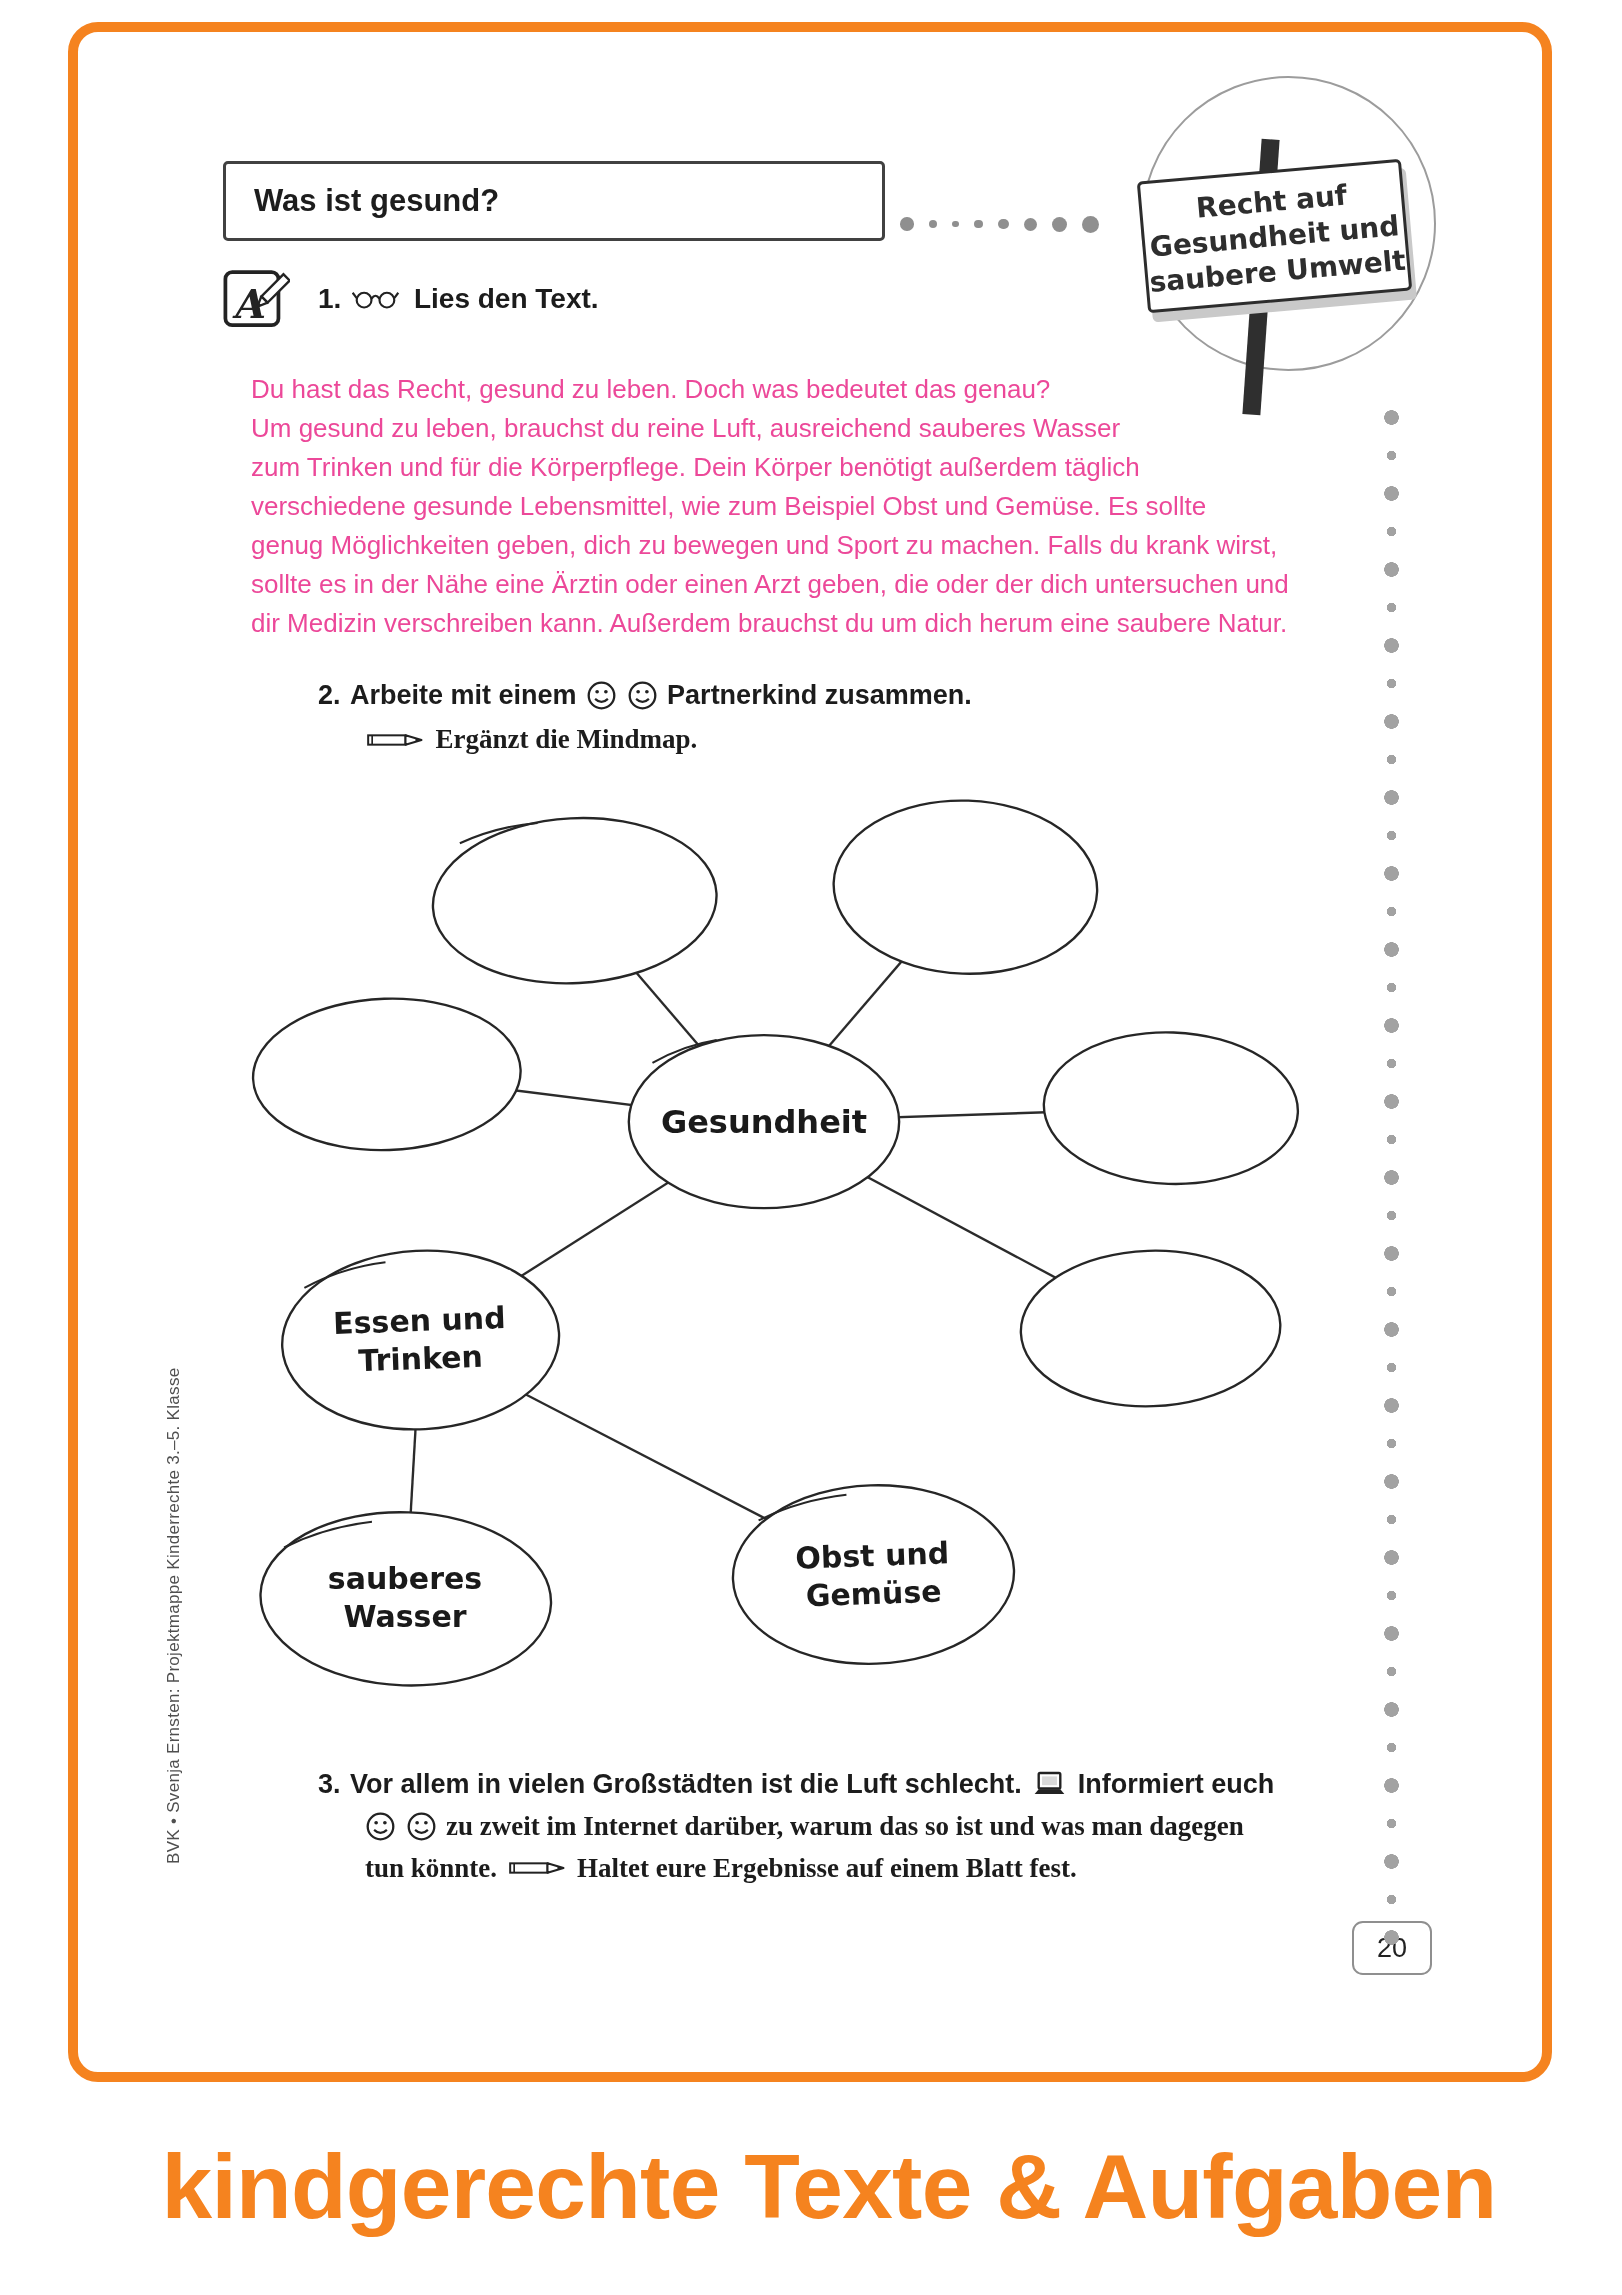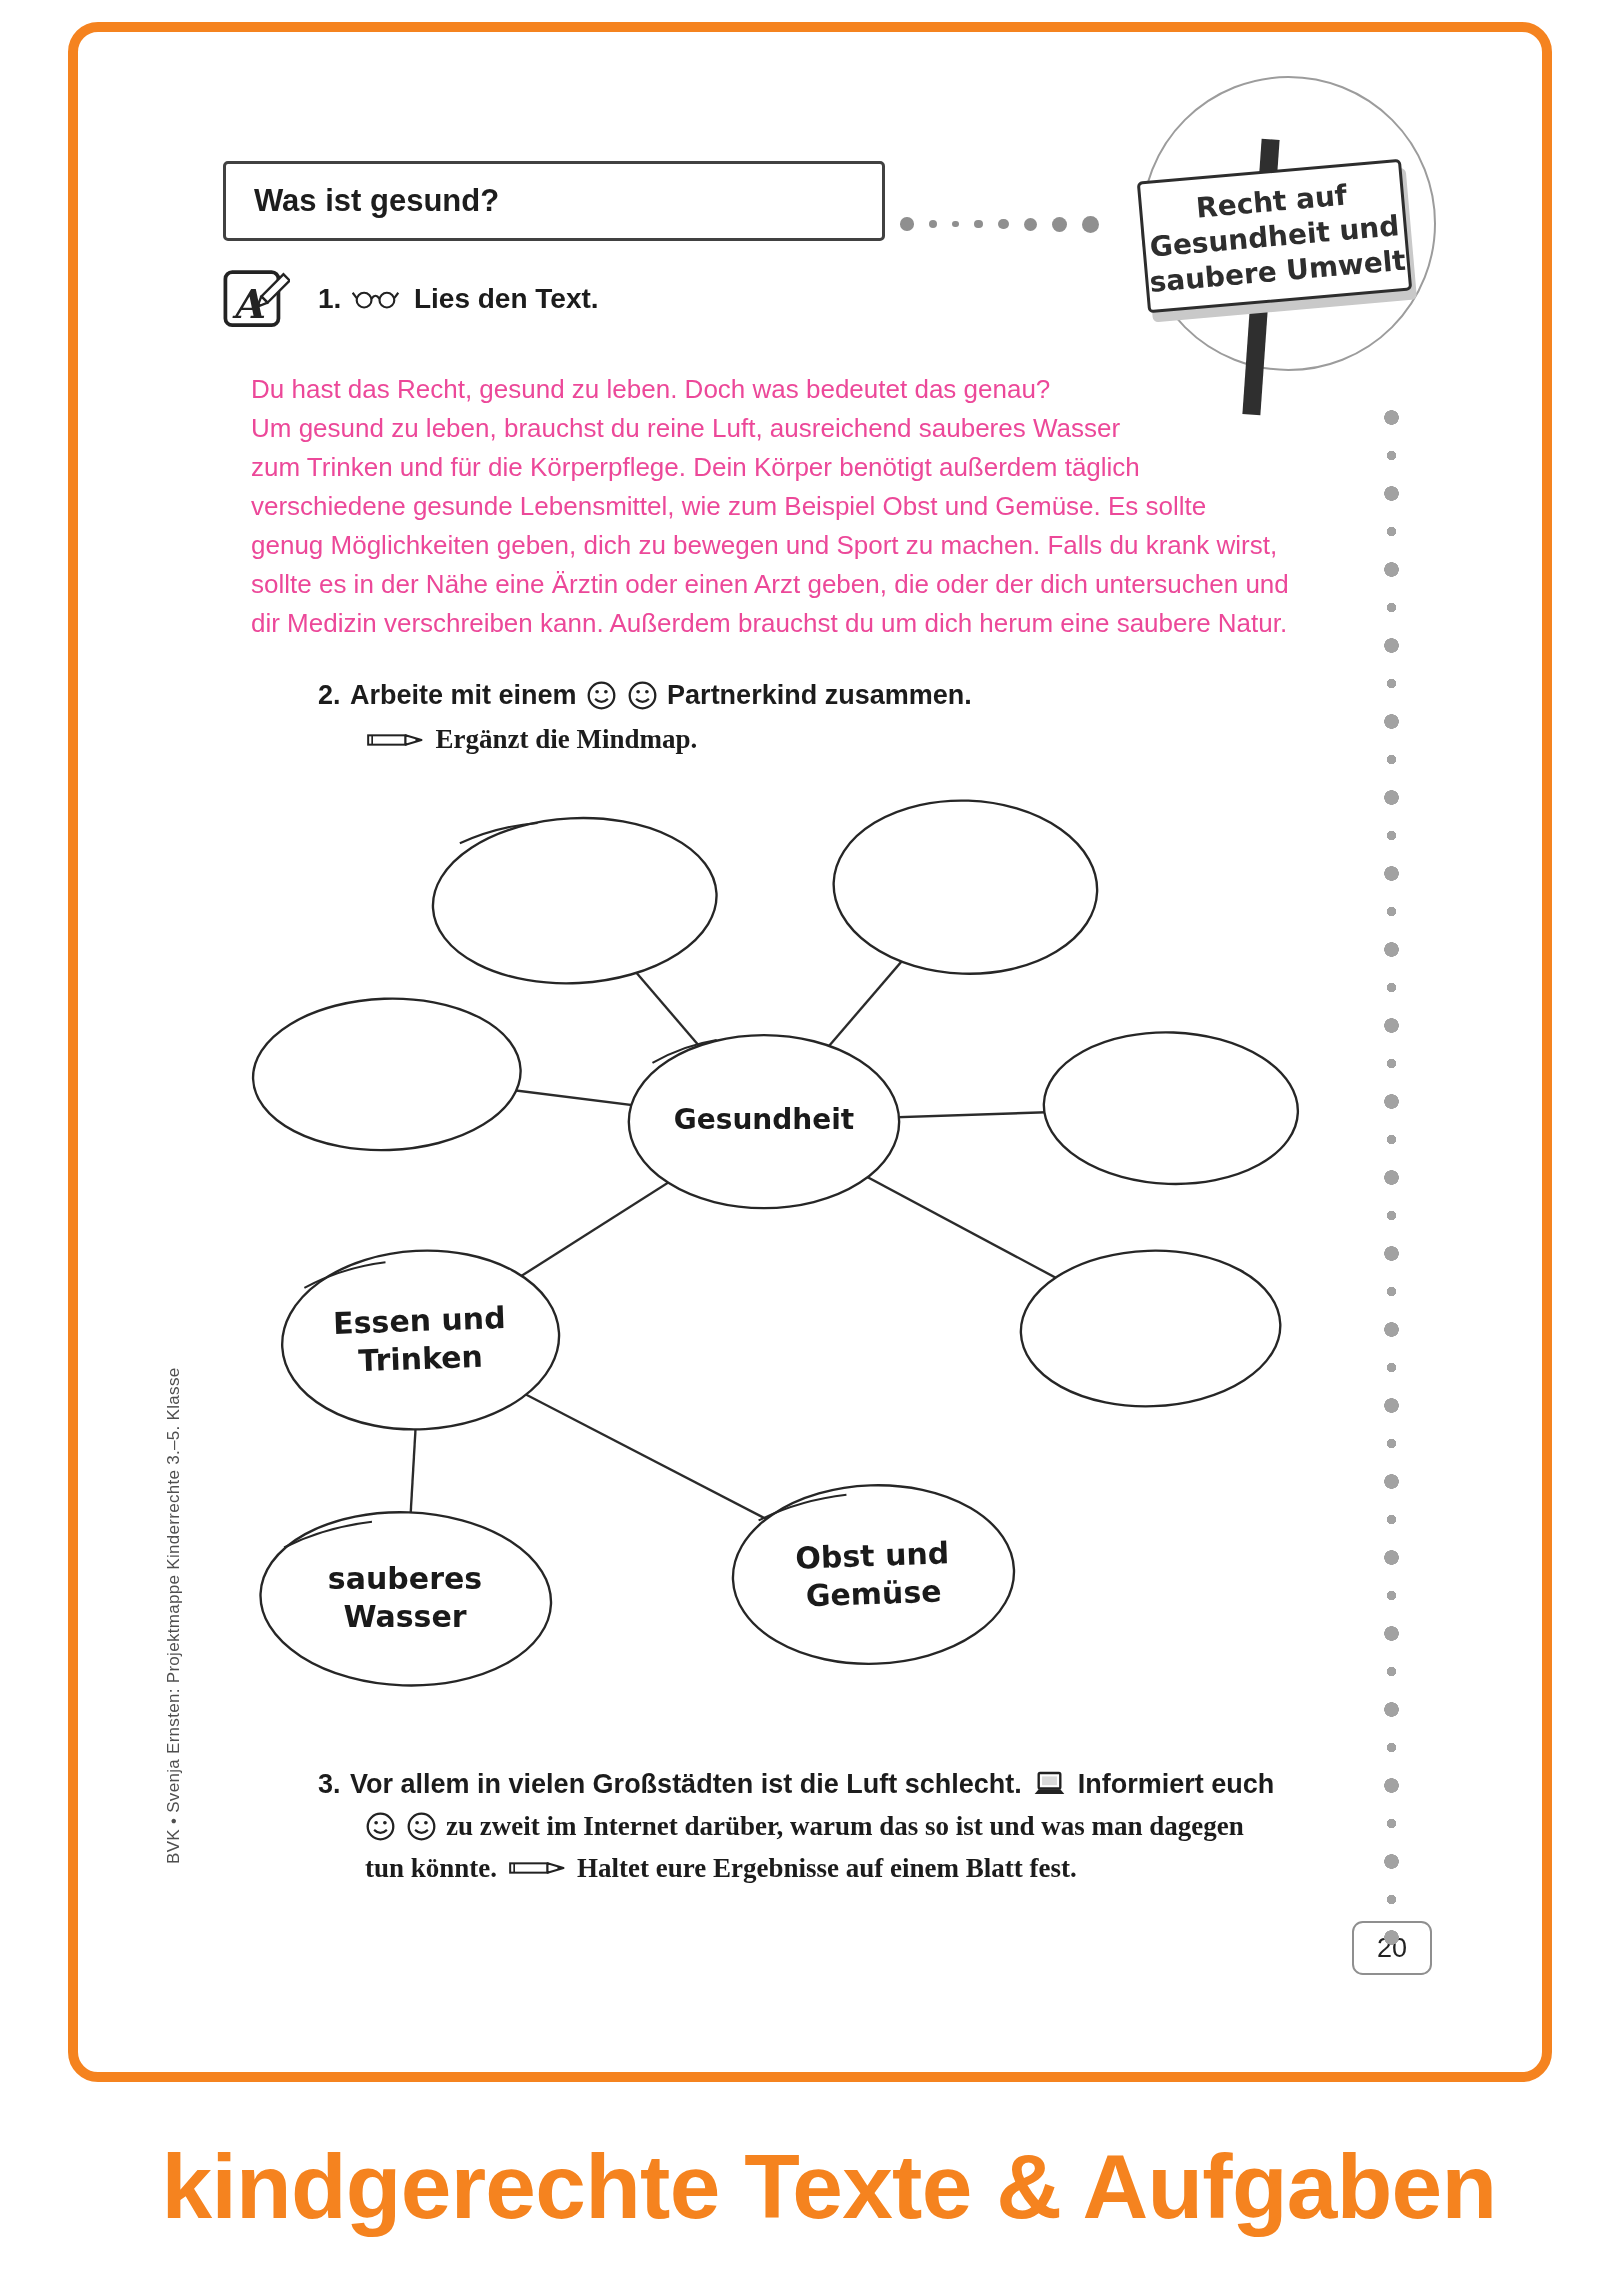--- a/index.html
+++ b/index.html
@@ -67,21 +67,21 @@
 
   .task3 { left:318px; top:1763px; }
   .task3 .t-line { height:42px; }
 
   
   .mindmap-svg { left:203px; top:762px; }
   .lbl {
     position:absolute; text-align:center; font-weight:bold;
     font-family:"DejaVu Sans", sans-serif; color:#1a1a1a;
   }
-  .lbl-center { left:629px; top:1103px; width:270px; font-size:28px; }
+  .lbl-center { left:629px; top:1103px; width:270px; font-size:32px; }
   .lbl-essen  { left:285px; top:1302px; width:270px; font-size:30px; line-height:38px; transform:rotate(-2deg); }
   .lbl-wasser { left:270px; top:1560px; width:270px; font-size:30px; line-height:38px; }
   .lbl-obst   { left:738px; top:1537px; width:270px; font-size:30px; line-height:38px; transform:rotate(-2deg); }
 
   
   .page-num {
     left:1352px; top:1921px; width:80px; height:54px;
     border:2.7px solid #8f8f8f; border-radius:10.8px; background:#fff;
     display:flex; align-items:center; justify-content:center;
     font-size:27px; color:#222;

